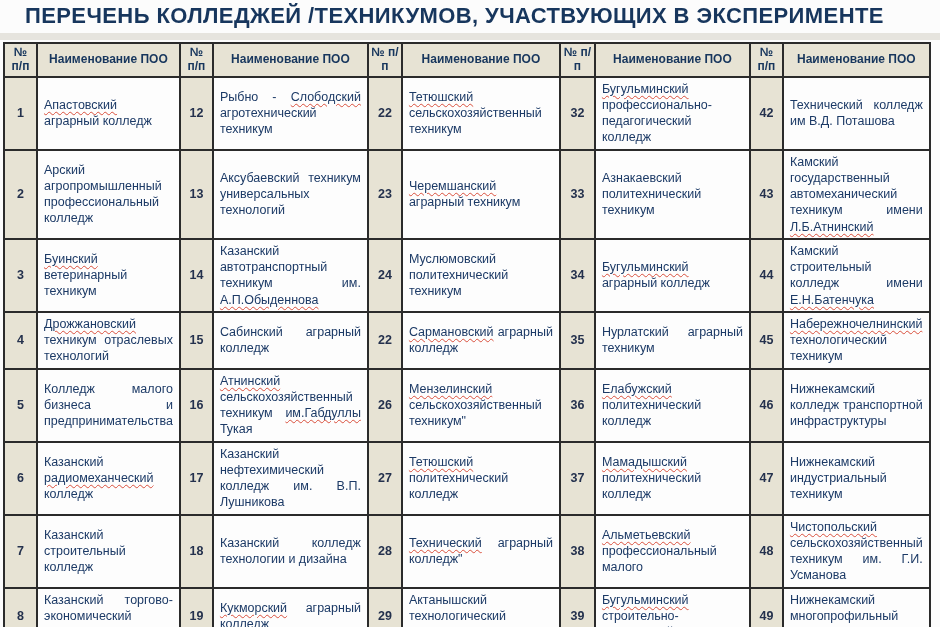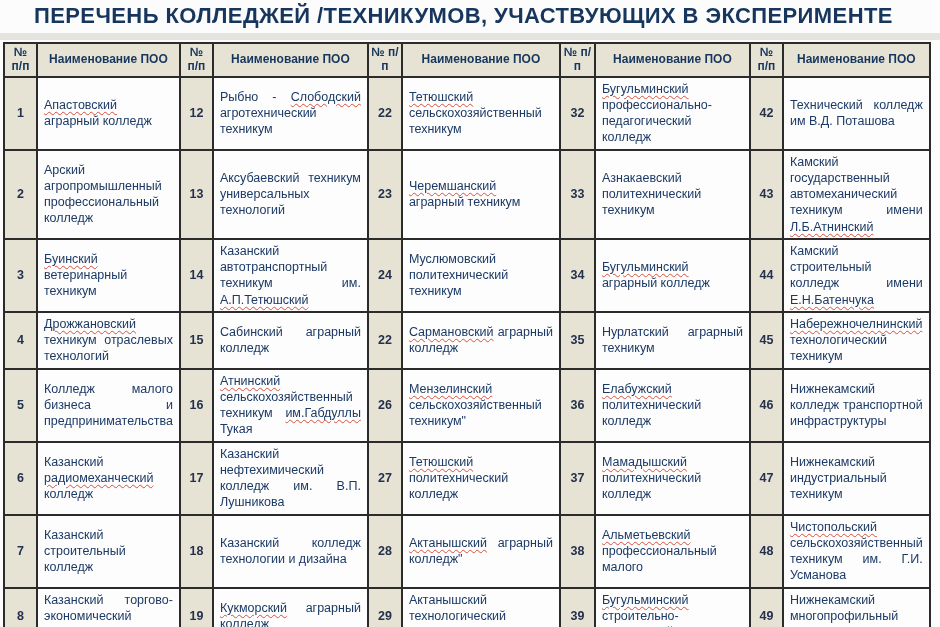--- a/index.html
+++ b/index.html
@@ -2,21 +2,21 @@
 <html><head>
 <meta charset="utf-8">
 <style>
   html,body{margin:0;padding:0;}
   body{
     width:940px;height:627px;overflow:hidden;position:relative;
     background:#fcfcfc;
     font-family:"Liberation Sans","DejaVu Sans",sans-serif;
   }
   .title{
-    margin:0;padding:3px 0 0 34px;
+    margin:0;padding:3px 0 0 25px;
     font-size:22px;font-weight:bold;letter-spacing:.4px;
     color:#17365d;white-space:nowrap;
   }
   .title-band{
     position:absolute;left:0;top:33px;width:940px;height:7px;
     background:#e6e4de;
   }
   table.grid{
     position:absolute;left:3px;top:42px;
     border-collapse:collapse;table-layout:fixed;
@@ -103,21 +103,21 @@
           <td class="name"><span class="miss">Черемшанский</span><span>  аграрный техникум</span></td>
           <td class="num">33</td>
           <td class="name"><span>Азнакаевский политехнический  техникум</span></td>
           <td class="num">43</td>
           <td class="name"><span>Камский государственный автомеханический  техникум имени </span><span class="miss">Л.Б.Атнинский</span></td>
         </tr>
         <tr style="height: 50px;">
           <td class="num">3</td>
           <td class="name"><span class="miss">Буинский</span><span> ветеринарный техникум</span></td>
           <td class="num">14</td>
-          <td class="name"><span>Казанский автотранспортный техникум им. </span><span class="miss">А.П.Тетюшский</span></td>
+          <td class="name"><span>Казанский автотранспортный техникум им. </span><span class="miss">А.П.Обыденнова</span></td>
           <td class="num">24</td>
           <td class="name"><span>Муслюмовский политехнический  техникум</span></td>
           <td class="num">34</td>
           <td class="name"><span class="miss">Бугульминский</span><span>  аграрный колледж</span></td>
           <td class="num">44</td>
           <td class="name"><span>Камский строительный колледж имени </span><span class="miss">Е.Н.Батенчука</span></td>
         </tr>
         <tr style="height: 42px;">
           <td class="num">4</td>
           <td class="name"><span class="miss">Дрожжановский</span><span>  техникум отраслевых технологий</span></td>
@@ -153,21 +153,21 @@
           <td class="name"><span class="miss">Мамадышский</span><span> политехнический  колледж</span></td>
           <td class="num">47</td>
           <td class="name"><span>Нижнекамский индустриальный  техникум</span></td>
         </tr>
         <tr style="height: 51px;">
           <td class="num">7</td>
           <td class="name"><span>Казанский строительный колледж</span></td>
           <td class="num">18</td>
           <td class="name"><span>Казанский колледж технологии  и дизайна</span></td>
           <td class="num">28</td>
-          <td class="name"><span class="miss">Актанышский</span><span>  аграрный колледж"</span></td>
+          <td class="name"><span class="miss">Технический</span><span>  аграрный колледж"</span></td>
           <td class="num">38</td>
           <td class="name"><span class="miss">Альметьевский</span><span> профессиональный  малого</span></td>
           <td class="num">48</td>
           <td class="name"><span class="miss">Чистопольский</span><span> сельскохозяйственный техникум им. Г.И. Усманова</span></td>
         </tr>
         <tr style="height: 42px;">
           <td class="num">8</td>
           <td class="name"><span>Казанский торгово-экономический техникум</span></td>
           <td class="num">19</td>
           <td class="name"><span class="miss">Кукморский</span><span> аграрный колледж</span></td>

